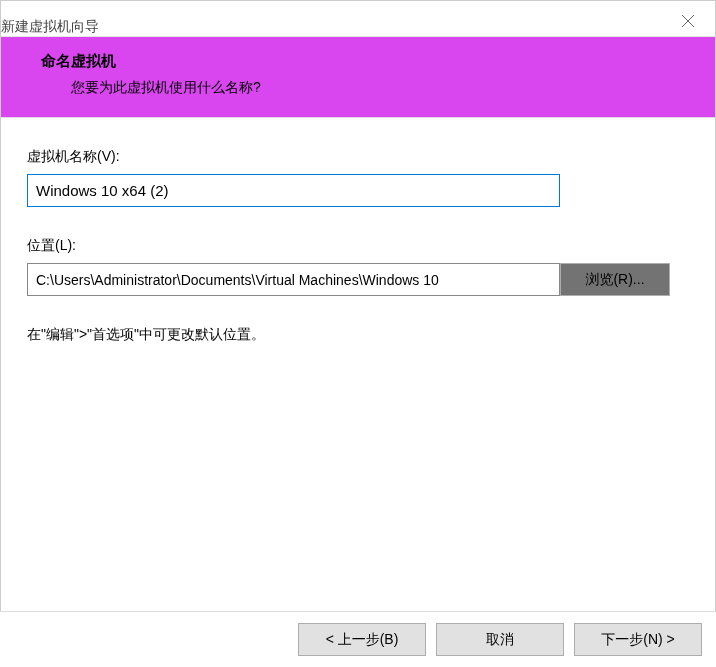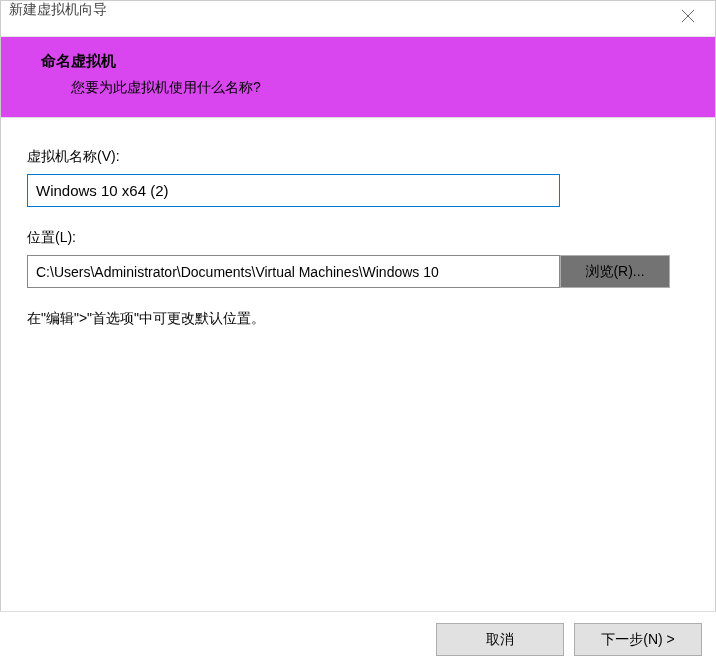--- a/index.html
+++ b/index.html
@@ -12,23 +12,23 @@
       font-size: 13px;
       background: #ffffff;
       width: 716px;
       height: 667px;
       overflow: hidden;
       border: 1px solid #cccccc;
     }
     .titlebar {
       height: 36px;
       display: flex;
-      align-items: flex-start;
+      align-items: flex-end;
       justify-content: space-between;
-      padding: 0 12px 0 8px;
+      padding: 0 12px 0 0;
       border-bottom: 1px solid #e5e5e5;
     }
     .titlebar-title {
       color: #444444;
       font-size: 14px;
     }
     .close-button {
       width: 30px;
       height: 30px;
       display: flex;
@@ -82,21 +82,21 @@
       width: 533px;
       height: 33px;
       border: 1px solid #888888;
       padding: 4px 8px;
       font-size: 14px;
       font-family: "Microsoft YaHei", Consolas, sans-serif;
       color: #000000;
       outline: none;
     }
     .field-group {
-      margin-bottom: 22px;
+      margin-bottom: 30px;
     }
     .location-row {
       display: flex;
       align-items: center;
     }
     .browse-button {
       width: 110px;
       height: 33px;
       background: #737373;
       border: 1px solid #adadad;
@@ -164,15 +164,16 @@
       <input type="text" class="text-input-plain" value="C:\Users\Administrator\Documents\Virtual Machines\Windows 10" style="">
       <button class="browse-button">浏览(R)...</button>
     </div>
   </div>
 
   <div class="hint-text">在"编辑"&gt;"首选项"中可更改默认位置。</div>
 
 </div>
 
 <div class="footer">
+  <button class="footer-button">&lt; 上一步(B)</button>
   <button class="footer-button">取消</button>
   <button class="footer-button">下一步(N) &gt;</button>
 </div>
 
 </body></html>

